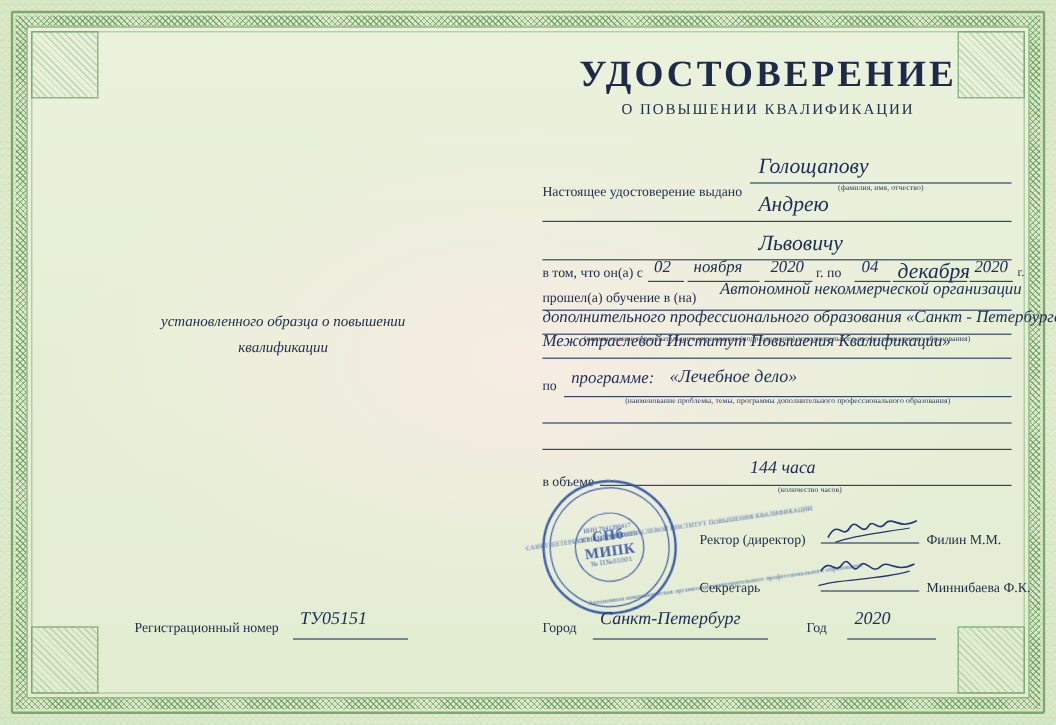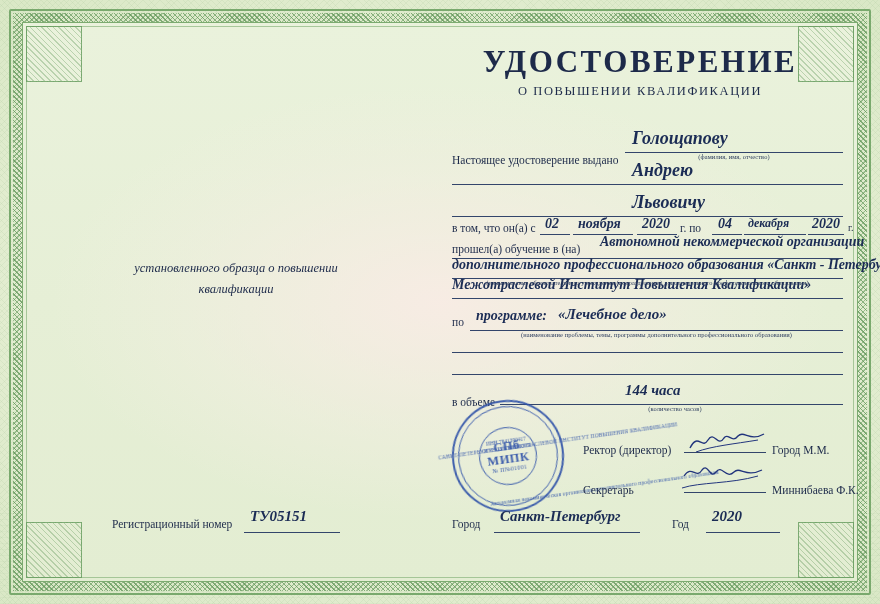--- a/index.html
+++ b/index.html
@@ -138,21 +138,21 @@
     font-size: 6.4px;
     color: #2c3c5e;
     white-space: nowrap;
     text-align: center;
     letter-spacing: 0.1px;
   }
   .hand {
     position: absolute;
     font-family: "Liberation Serif", serif;
     font-style: italic;
-    font-weight: bold;
+    font-weight: normal;
     color: #1b2c55;
     white-space: nowrap;
   }
   .rule {
     position: absolute;
     border-bottom: 1px solid #33456b;
     height: 0;
   }
 
   
@@ -265,21 +265,21 @@
     <div class="lbl" style="left:452px; top:222px;">в том, что он(а) с</div>
     <div class="hand" style="left:545px; top:216px; font-size:14px;">02</div>
     <div class="rule" style="left:540px; top:234px; width:30px;"></div>
     <div class="hand" style="left:578px; top:216px; font-size:14px;">ноября</div>
     <div class="rule" style="left:573px; top:234px; width:60px;"></div>
     <div class="hand" style="left:642px; top:216px; font-size:14px;">2020</div>
     <div class="rule" style="left:637px; top:234px; width:40px;"></div>
     <div class="lbl" style="left:680px; top:222px;">г. по</div>
     <div class="hand" style="left:718px; top:216px; font-size:14px;">04</div>
     <div class="rule" style="left:712px; top:234px; width:30px;"></div>
-    <div class="hand" style="left:748px; top:216px; font-size:12px;">декабря</div>
+    <div class="hand" style="left:748px; top:216px; font-size:18px;">декабря</div>
     <div class="rule" style="left:744px; top:234px; width:62px;"></div>
     <div class="hand" style="left:812px; top:216px; font-size:14px;">2020</div>
     <div class="rule" style="left:808px; top:234px; width:36px;"></div>
     <div class="lbl" style="left:848px; top:222px; font-size:10px;">г.</div>
 
     <div class="lbl" style="left:452px; top:243px;">прошел(а) обучение  в (на)</div>
     <div class="hand" style="left:600px; top:234px; font-size:14px;">Автономной некоммерческой организации</div>
     <div class="rule" style="left:452px; top:258px; width:391px;"></div>
 
     <div class="hand" style="left:452px; top:257px; font-size:14px;">дополнительного профессионального образования «Санкт - Петербургский</div>
@@ -322,21 +322,21 @@
     </div>
 
     <div class="lbl" style="left:583px; top:444px;">Ректор (директор)</div>
     <div class="sig" style="left:688px; top:428px;">
       <svg width="78" height="26" viewBox="0 0 78 26" fill="none" stroke="#22357d" stroke-width="1.4">
         <path d="M2 20 C10 4, 14 22, 20 12 C26 2, 30 20, 36 10 C40 4, 44 16, 50 8 C56 2, 62 14, 76 6"></path>
         <path d="M8 24 C24 18, 46 16, 70 12" stroke-width="1"></path>
       </svg>
     </div>
     <div class="rule" style="left:684px; top:452px; width:82px;"></div>
-    <div class="lbl" style="left:772px; top:444px;">Город М.М.</div>
+    <div class="lbl" style="left:772px; top:444px;">Филин М.М.</div>
 
     <div class="lbl" style="left:583px; top:484px;">Секретарь</div>
     <div class="sig" style="left:680px; top:462px;">
       <svg width="86" height="32" viewBox="0 0 86 32" fill="none" stroke="#22357d" stroke-width="1.3">
         <path d="M4 14 C12 2, 16 18, 22 8 C28 0, 30 18, 36 10 C42 2, 46 18, 54 10 C60 4, 66 16, 82 8"></path>
         <path d="M2 26 C20 20, 50 22, 78 14" stroke-width="1"></path>
       </svg>
     </div>
     <div class="rule" style="left:684px; top:492px; width:82px;"></div>
     <div class="lbl" style="left:772px; top:484px;">Миннибаева Ф.К.</div>

